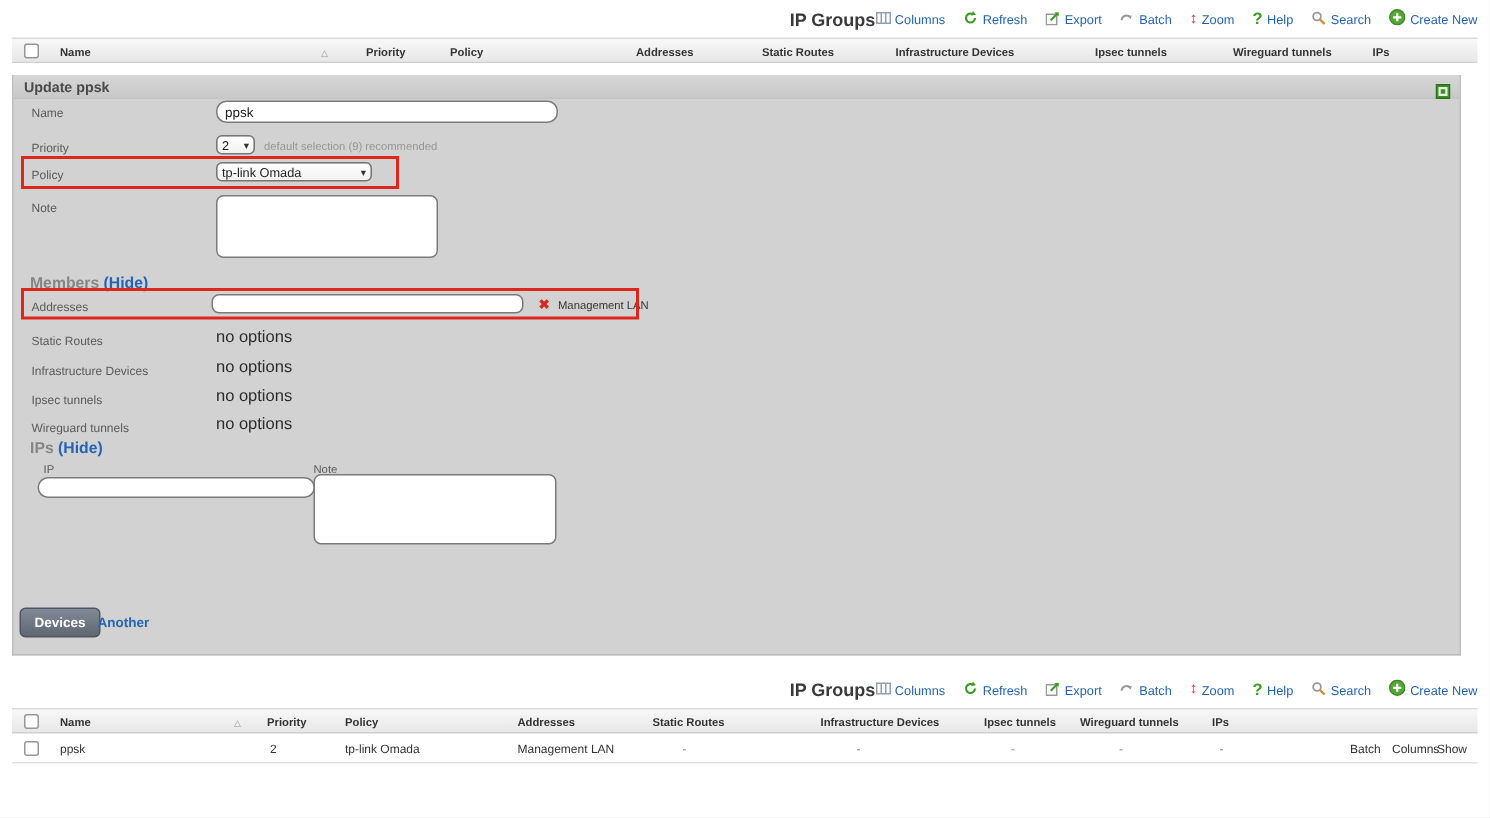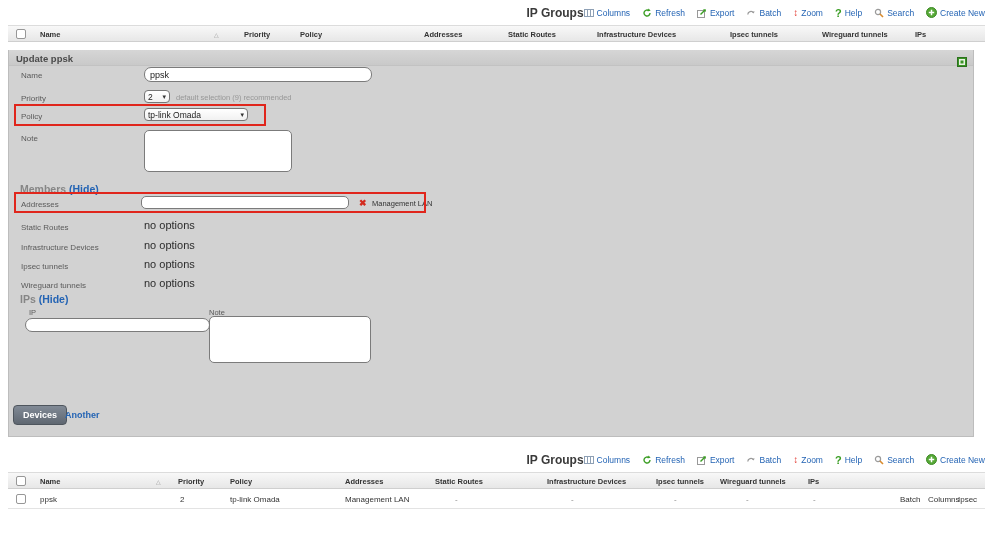--- a/index.html
+++ b/index.html
@@ -281,16 +281,16 @@
     <span class="td" style="left:172px">2</span>
     <span class="td link" style="left:222px">tp-link Omada</span>
     <span class="td link" style="left:337px">Management LAN</span>
     <span class="td dash" style="left:447px">-</span>
     <span class="td dash" style="left:563px">-</span>
     <span class="td dash" style="left:666px">-</span>
     <span class="td dash" style="left:738px">-</span>
     <span class="td dash" style="left:805px">-</span>
     <span class="td link" style="left:892px">Batch</span>
     <span class="td link" style="left:920px">Columns</span>
-    <span class="td link" style="left:950px">Ipsec</span>
+    <span class="td link" style="left:950px">Show</span>
   </div>
 
 </div>
 
 </body></html>

